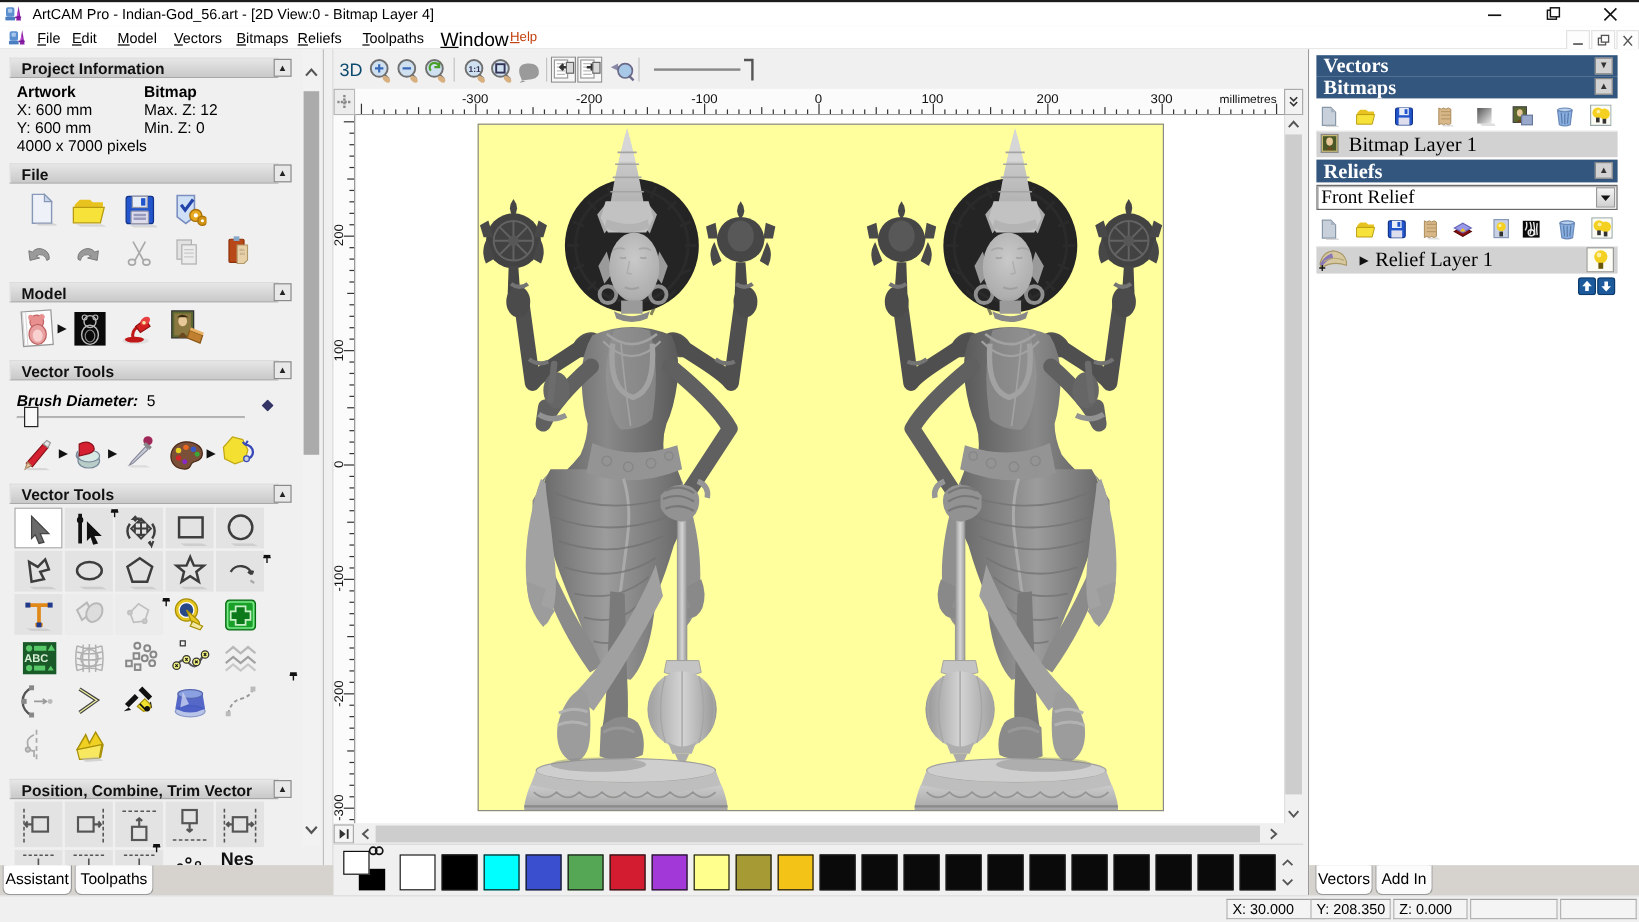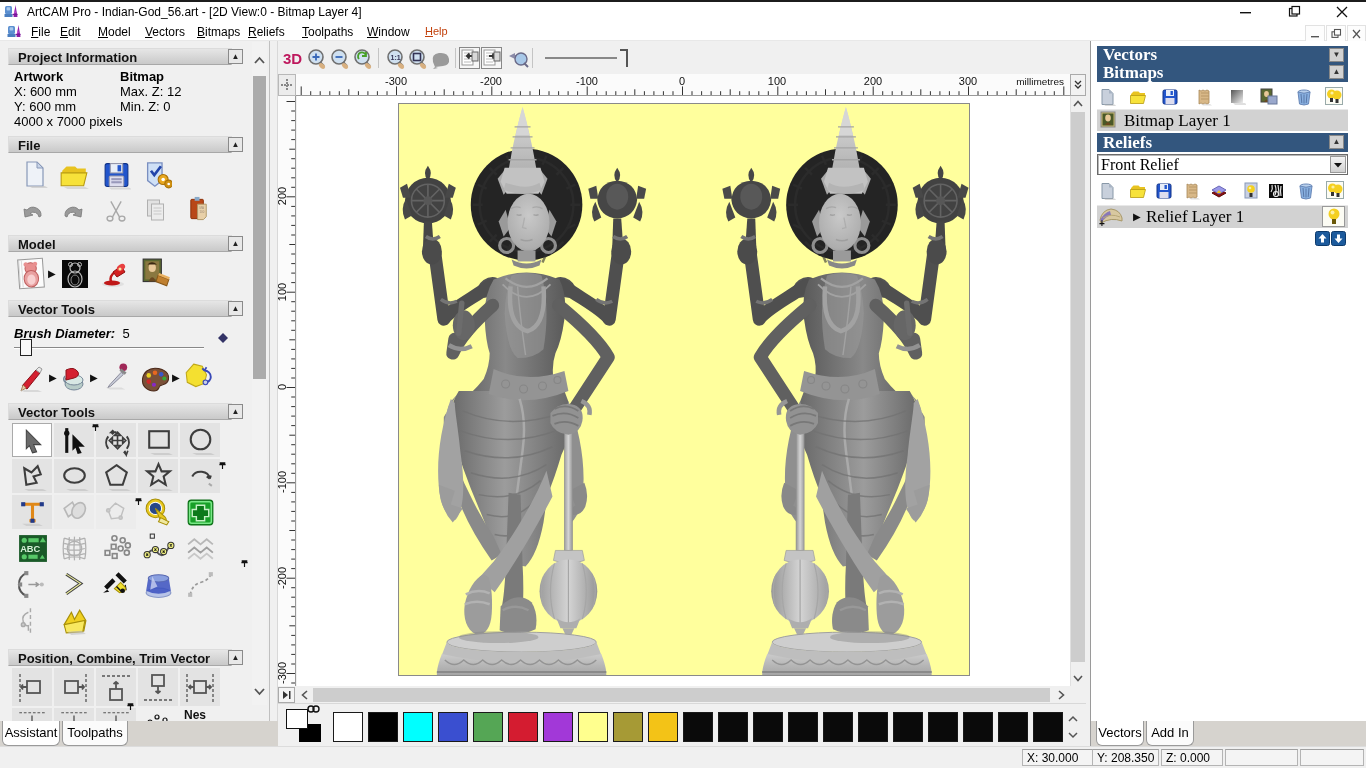--- a/index.html
+++ b/index.html
@@ -39,21 +39,21 @@
 <path d="M9 13 L11 5 L12 9 L9.8 9.5 Z" fill="#c04ad0"></path>
 <rect x="8.6" y="9.8" width="5" height="1.4" fill="#7a1898"></rect>
 </svg>
 <div class="abs" style="left:31px;top:25px;font-size:12px;color:#000"><span style="text-decoration:underline">F</span>ile</div>
 <div class="abs" style="left:60px;top:25px;font-size:12px;color:#000"><span style="text-decoration:underline">E</span>dit</div>
 <div class="abs" style="left:98px;top:25px;font-size:12px;color:#000"><span style="text-decoration:underline">M</span>odel</div>
 <div class="abs" style="left:145px;top:25px;font-size:12px;color:#000"><span style="text-decoration:underline">V</span>ectors</div>
 <div class="abs" style="left:197px;top:25px;font-size:12px;color:#000"><span style="text-decoration:underline">B</span>itmaps</div>
 <div class="abs" style="left:248px;top:25px;font-size:12px;color:#000"><span style="text-decoration:underline">R</span>eliefs</div>
 <div class="abs" style="left:302px;top:25px;font-size:12px;color:#000"><span style="text-decoration:underline">T</span>oolpaths</div>
-<div class="abs" style="left:367px;top:25px;font-size:12px;color:#000"><span style="text-decoration:underline">W</span>indow</div>
+<div class="abs" style="left:367px;top:25px;font-size:16px;color:#000"><span style="text-decoration:underline">W</span>indow</div>
 <div class="abs" style="left:425px;top:25px;font-size:11px;color:#c2410c"><span style="text-decoration:underline">H</span>elp</div>
 <svg class="abs" style="left:1305px;top:25px" width="61" height="17" viewBox="0 0 61 17">
 <rect x="0.5" y="0.5" width="19" height="16" fill="#fdfdfd" stroke="#e2e2e2"></rect>
 <rect x="21.5" y="0.5" width="19" height="16" fill="#fdfdfd" stroke="#e2e2e2"></rect>
 <rect x="42.5" y="0.5" width="18" height="16" fill="#fdfdfd" stroke="#e2e2e2"></rect>
 <rect x="6" y="11" width="8" height="1.4" fill="#555"></rect>
 <rect x="27" y="6.8" width="6" height="5.6" fill="none" stroke="#555" stroke-width="1.1"></rect>
 <rect x="29.5" y="4.5" width="6" height="5.6" fill="#fdfdfd" stroke="#555" stroke-width="1.1"></rect>
 <path d="M48 5 L55 13 M55 5 L48 13" stroke="#555" stroke-width="1.2"></path>
 </svg>
@@ -487,38 +487,38 @@
       <path d="M17 13 v-7" stroke="#555" stroke-width="1.5"></path>
     </svg>
     <svg style="position:absolute;left:130px;top:2px" width="34" height="20" viewBox="0 0 34 20">
       <g fill="none" stroke="#111" stroke-width="1.2">
         <circle cx="8" cy="12" r="2"></circle>
         <circle cx="15" cy="7" r="2"></circle>
         <circle cx="23" cy="10" r="2"></circle>
         <circle cx="28" cy="16" r="2"></circle>
       </g>
     </svg>
-    <div style="position:absolute;left:172px;top:0px;font-weight:bold;font-size:12px;color:#111;font-family:Liberation Sans">Nes</div>
+    <div style="position:absolute;left:172px;top:0px;font-weight:bold;font-size:15px;color:#111;font-family:Liberation Sans">Nes</div>
   </div>
 <svg class="abs" style="left:126px;top:703px" width="9" height="8" viewBox="-1 -3 9 9">
     <path d="M0 0 h7 M3.5 0 v5 M1 -2 h5 v2 h-5 z" stroke="#111" stroke-width="1.3" fill="#111"></path>
   </svg>
 <div class="abs" style="left:252px;top:42px;width:15px;height:663px;background:#f2f2f2"></div>
 <svg class="abs" style="left:252px;top:54px" width="15" height="14" viewBox="0 0 15 14">
     <path d="M3 9 l4.5 -5 l4.5 5" stroke="#555" stroke-width="1.8" fill="none"></path>
   </svg>
 <div class="abs" style="left:253px;top:76px;width:13px;height:303px;background:#ababab"></div>
 <svg class="abs" style="left:252px;top:684px" width="15" height="14" viewBox="0 0 15 14">
     <path d="M3 5 l4.5 5 l4.5 -5" stroke="#555" stroke-width="1.8" fill="none"></path>
   </svg>
 <div class="abs" style="left:0;top:721px;width:278px;height:25px;background:#d6d3ce"></div>
 <div class="tab" style="left:2px;width:58px;background:#fff">Assistant</div>
 <div class="tab" style="left:62px;width:66px;background:#fbfbfb">Toolpaths</div>
 <div class="abs" style="left:278px;top:41px;width:808px;height:33px;background:#f0f0f0"></div>
-<div class="abs" style="left:283px;top:50px;font-weight:bold;font-size:15px;color:#be185d">3D</div>
+<div class="abs" style="left:283px;top:50px;font-weight:normal;font-size:15px;color:#0c4a6e">3D</div>
 <svg class="abs" style="left:306px;top:48px" width="22" height="22" viewBox="0 0 22 22">
 <circle cx="10" cy="9" r="7" fill="#cfe0f0" stroke="#707070" stroke-width="1.6"></circle>
 <path d="M14 14 l4 4" stroke="#707070" stroke-width="2"></path>
 <ellipse cx="16" cy="18" rx="3.5" ry="2.2" fill="#d8b080" transform="rotate(40 16 18)"></ellipse>
 <path d="M6.5 9 h7 M10 5.5 v7" stroke="#3868b8" stroke-width="1.8"></path>
   </svg>
 <svg class="abs" style="left:329px;top:48px" width="22" height="22" viewBox="0 0 22 22">
 <circle cx="10" cy="9" r="7" fill="#cfe0f0" stroke="#707070" stroke-width="1.6"></circle>
 <path d="M14 14 l4 4" stroke="#707070" stroke-width="2"></path>
 <ellipse cx="16" cy="18" rx="3.5" ry="2.2" fill="#d8b080" transform="rotate(40 16 18)"></ellipse>

